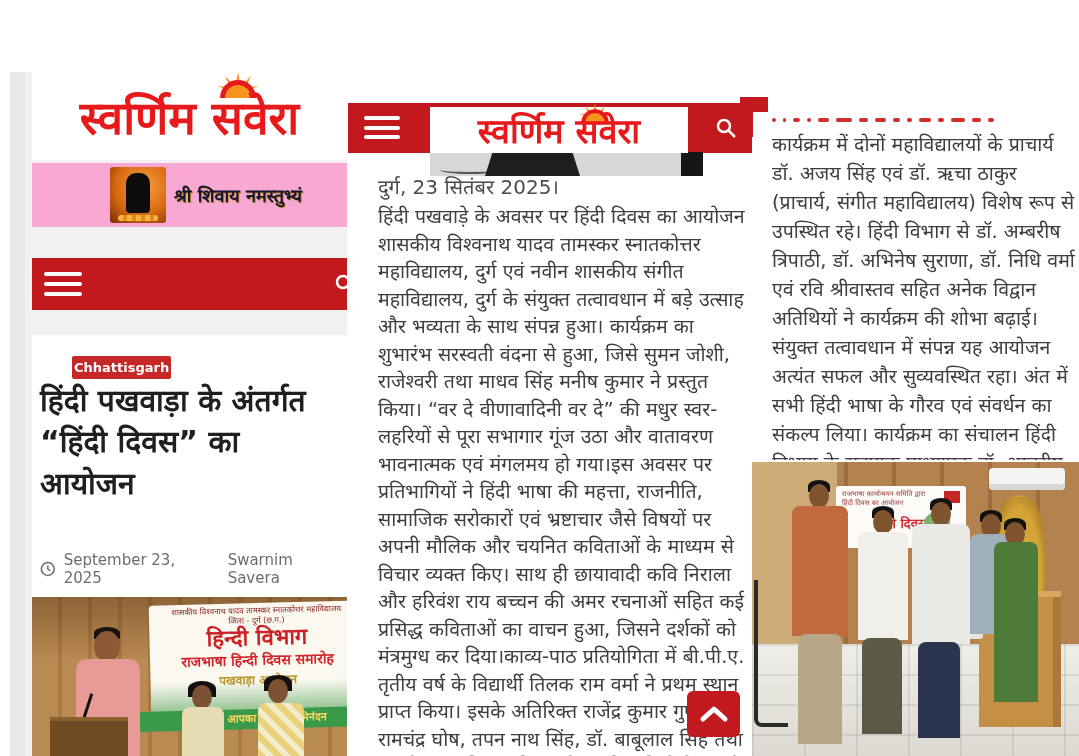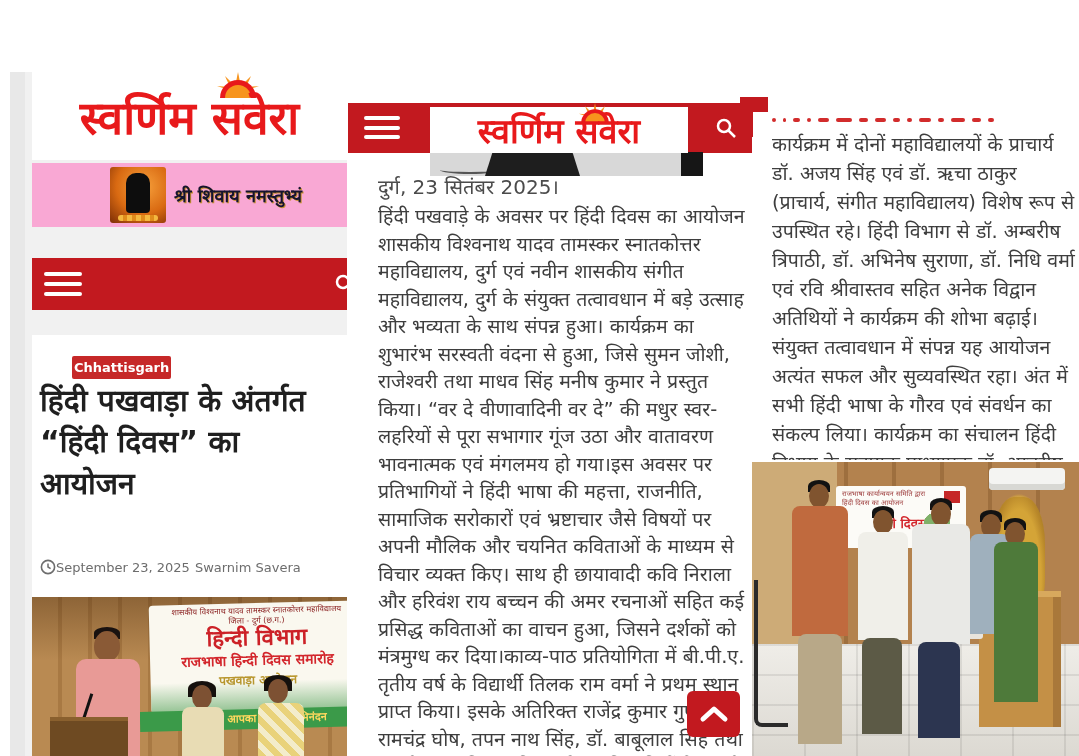--- a/index.html
+++ b/index.html
@@ -38,22 +38,22 @@
   .hamburger span { display:block; background:#fff; border-radius:2px; }
   .lp-nav .hamburger { left:12px; top:14px; width:38px; height:24px; }
   .lp-nav .hamburger span { height:4px; }
   .lp-nav .search-peek { position:absolute; right:-10px; top:14px; width:24px; height:24px; }
 
   .lp-card { position:absolute; left:7px; top:263px; width:315px; height:421px; background:#fff; }
   .badge { position:absolute; left:8px; top:21px; background:#c62828; color:#fff; font-size:13px;
     font-weight:700; padding:4px 2px; border-radius:2px;margin-left:32px; }
   .headline { position:absolute; left:8px; top:45px; width:300px; font-size:30px; font-weight:700;
     line-height:1.38; color:#1f1f1f; }
-  .meta { position:absolute; left:8px; top:224px; display:flex; align-items:center; 
-    color:#6d6d6d; font-size:13px; }
+  .meta { position:absolute; left:8px; top:216px; display:flex; align-items:center; gap:8px;
+    color:#6d6d6d; font-size:15px; }
   .meta .author { margin-left:5px; }
 
   .lp-photo { position:absolute; left:0; top:262px; width:315px; height:159px; overflow:hidden;
     background:repeating-linear-gradient(90deg,#b98a52 0 26px,#a87943 26px 30px); }
   .lp-photo .wall-shade { position:absolute; inset:0; background:linear-gradient(180deg,rgba(60,30,5,.35),rgba(0,0,0,0) 40%); }
   .event-banner { position:absolute; left:118px; top:6px; width:215px; height:108px; background:#faf8ef;
     border-radius:4px; transform:rotate(-1.5deg); text-align:center; padding-top:3px; overflow:hidden; }
   .event-banner .tiny { font-size:8px; color:#8a2020; line-height:1.2; }
   .event-banner .big-red { font-size:22px; font-weight:800; color:#cc2127; line-height:1.15; }
   .event-banner .mid-red { font-size:14px; font-weight:800; color:#d3262c; }

